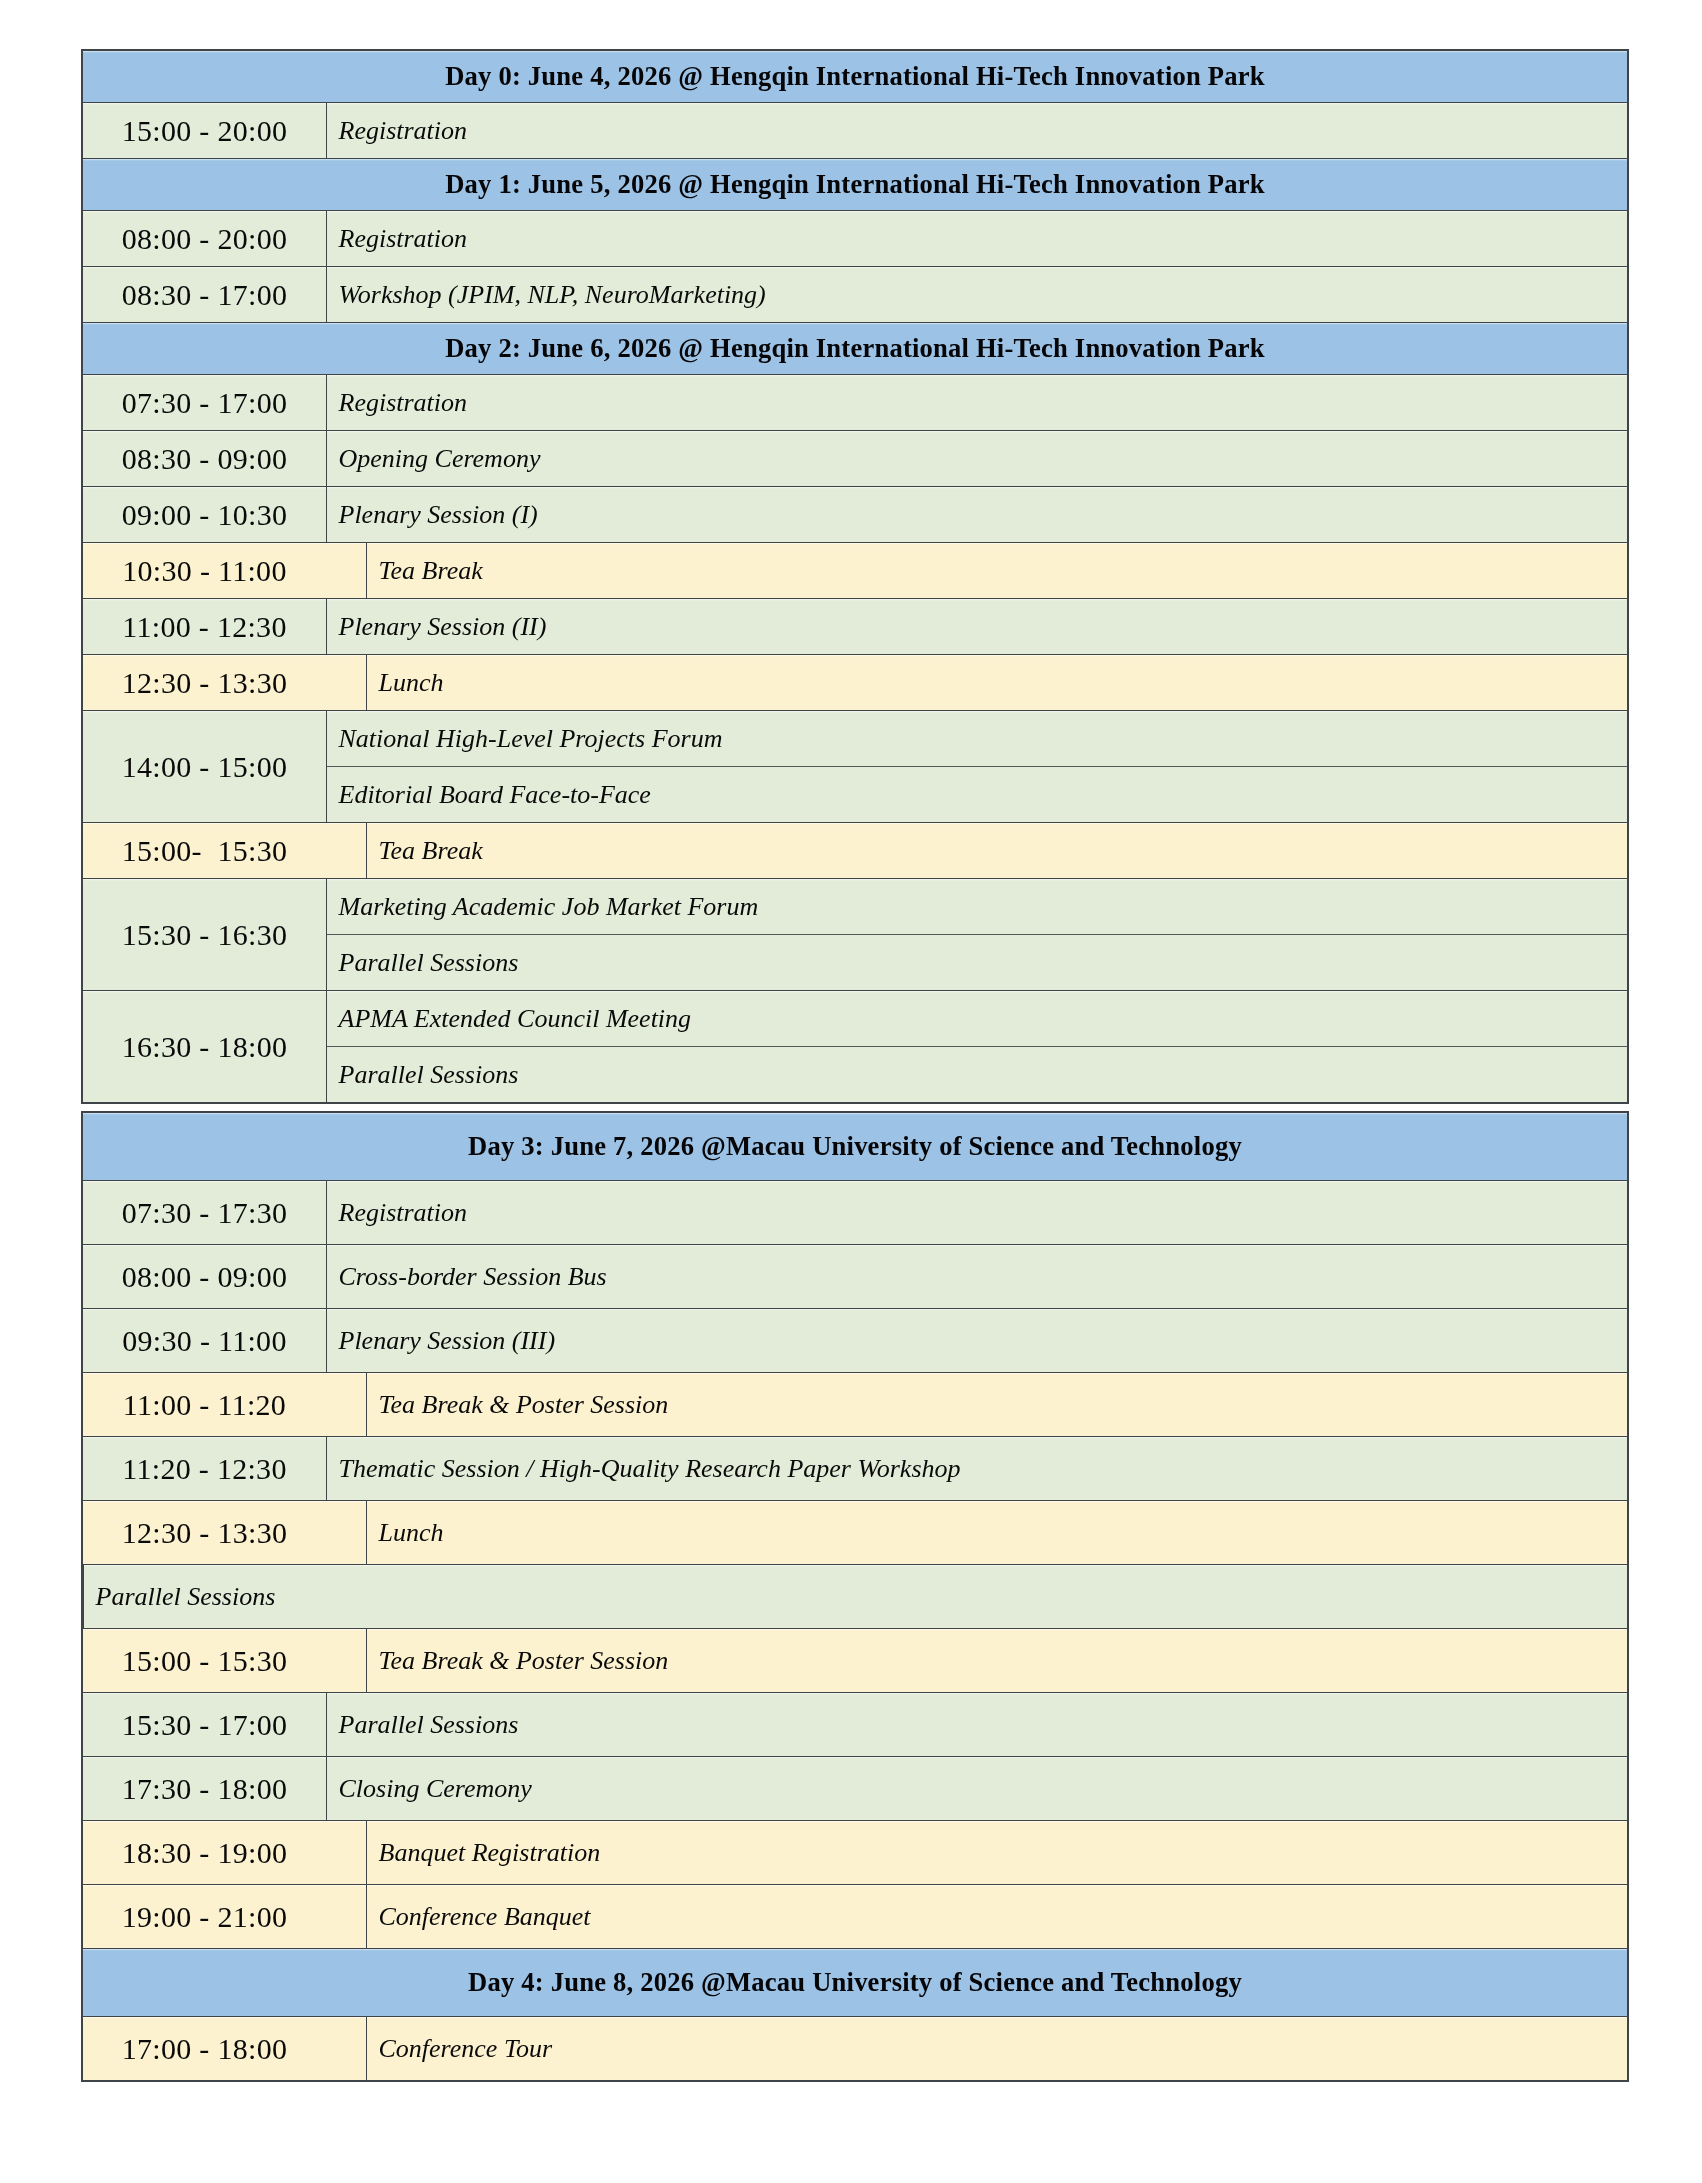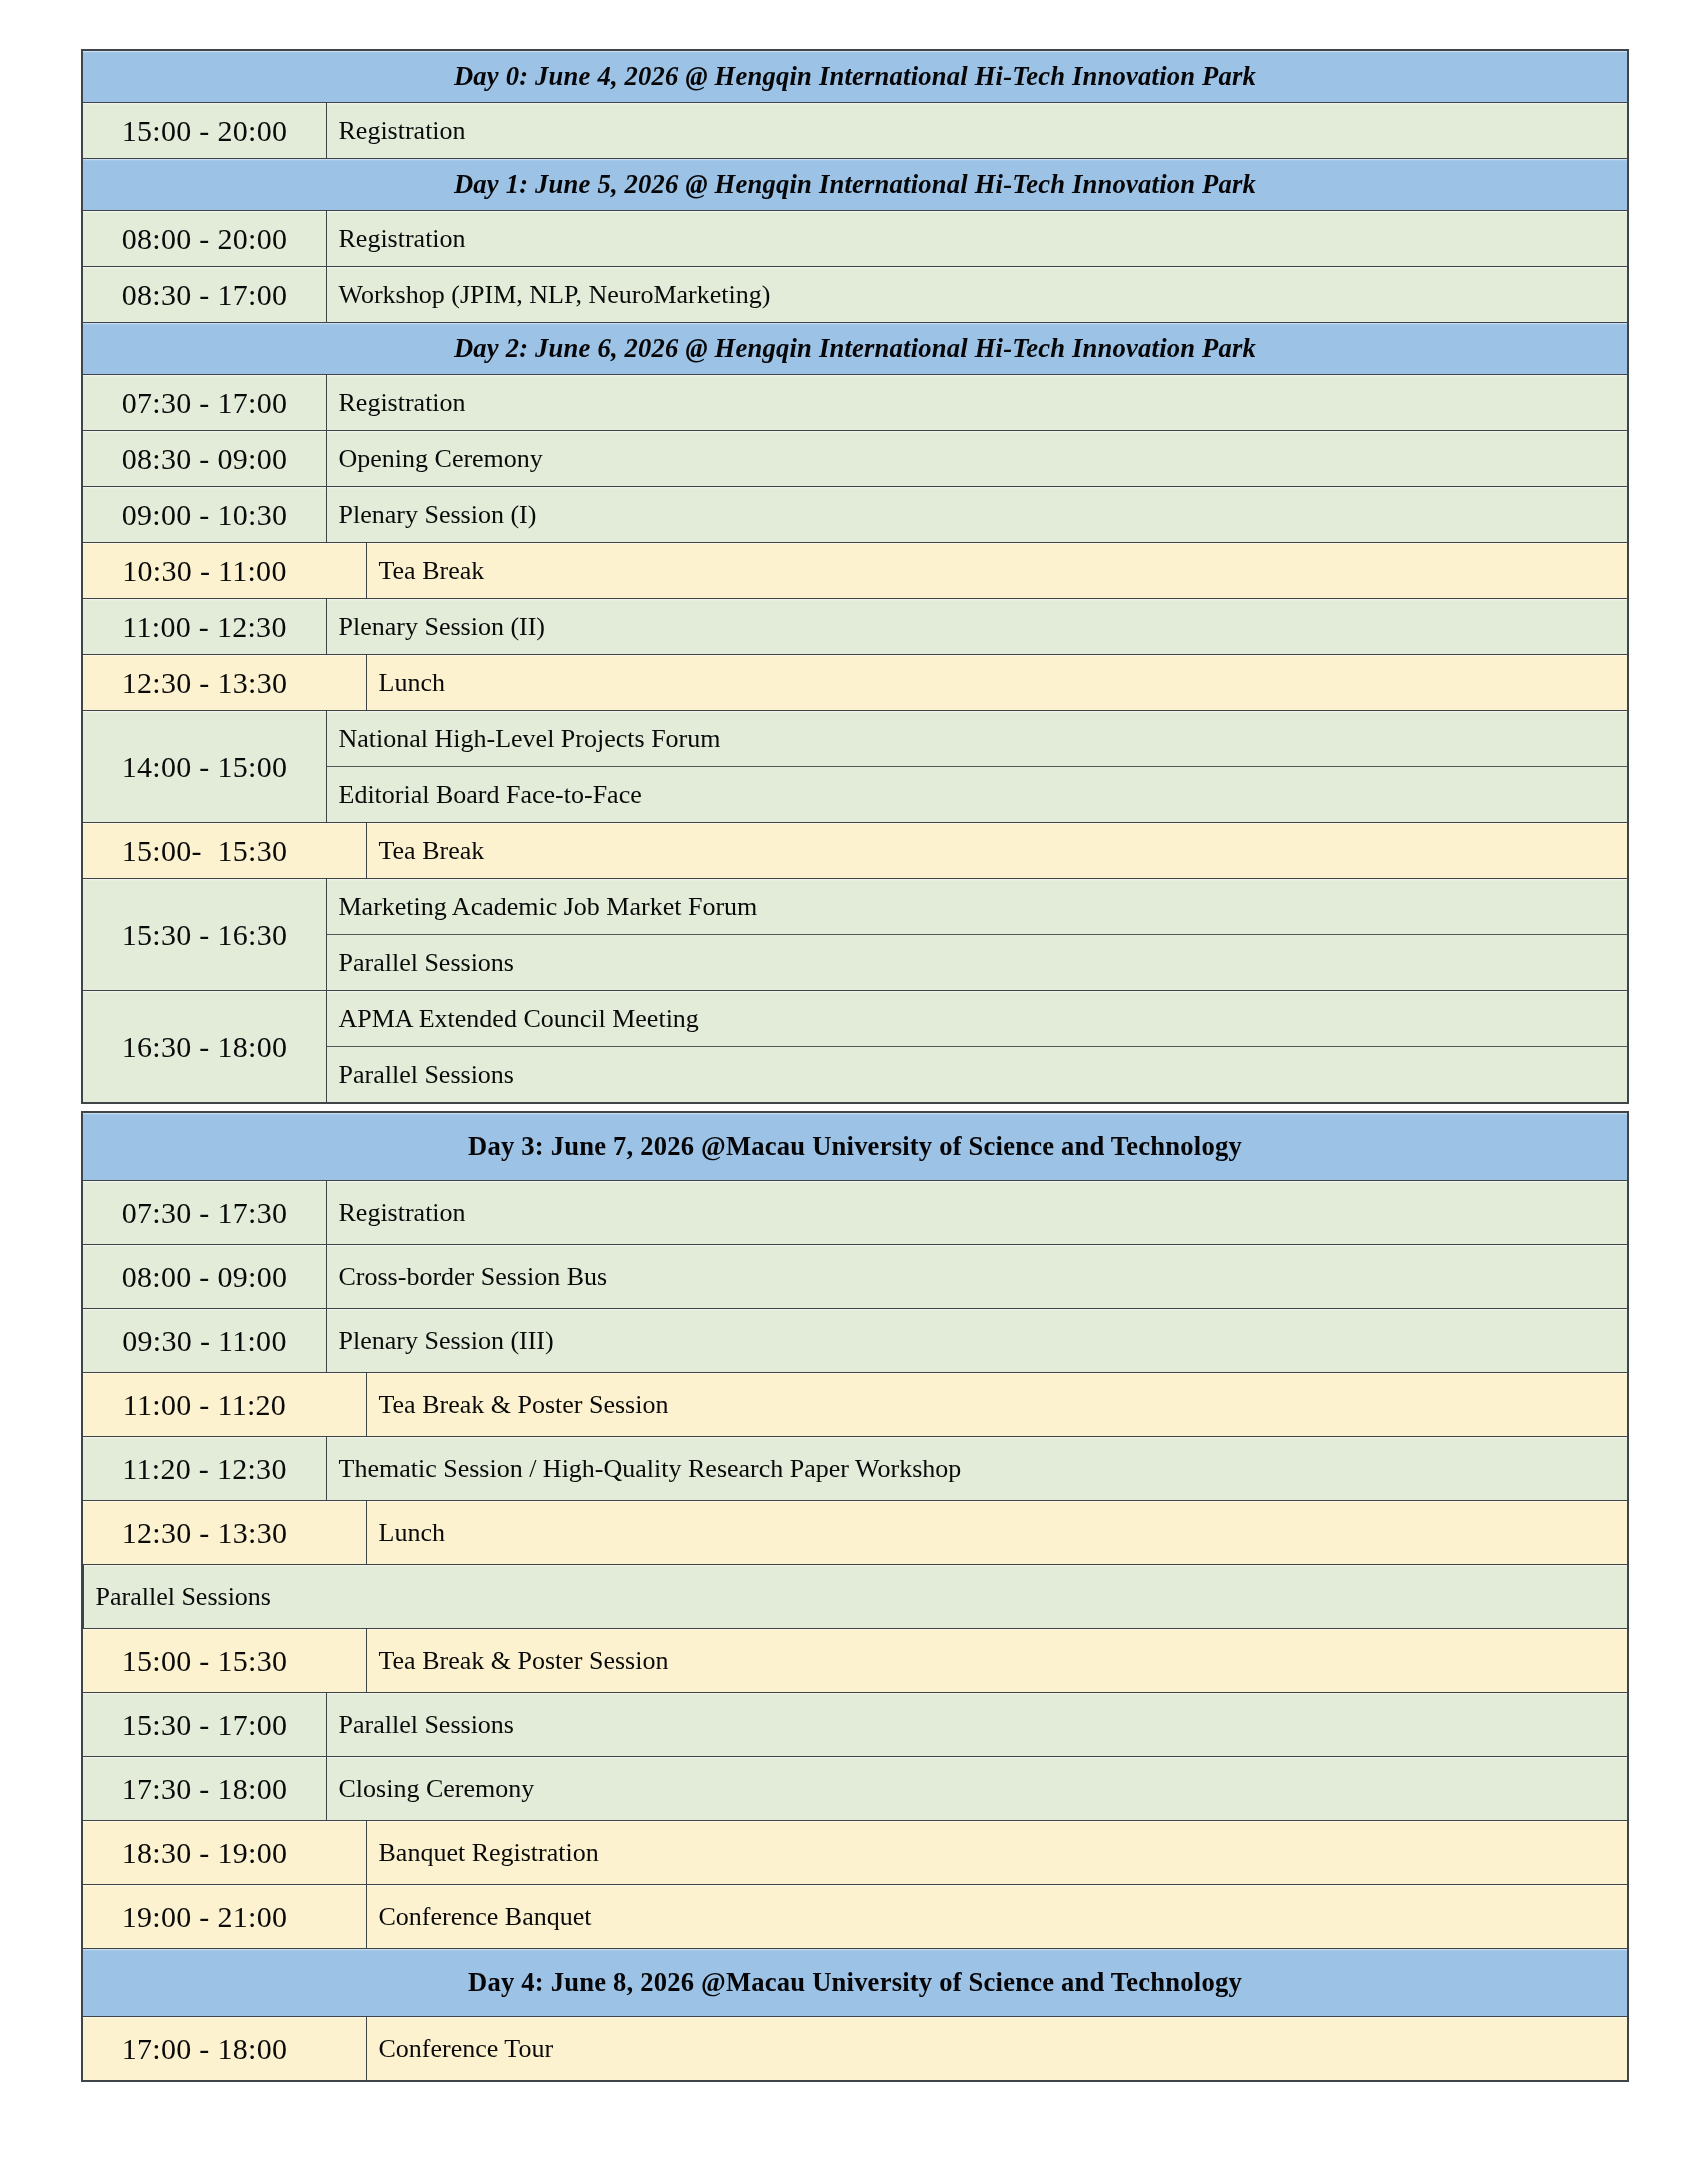--- a/index.html
+++ b/index.html
@@ -32,21 +32,21 @@
     box-shadow: inset 0 1.3px 0 rgba(255,255,255,0.45);
   }
   .trow:last-child { border-bottom: 0; }
 
   
   .hdr {
     background: var(--blue);
     align-items: center;
     justify-content: center;
   }
-  .t1 .hdr { height: 51px; font-style: italic; }
+  .t1 .hdr { height: 51px; }
   .t2 .hdr { height: 67px; }
   .hdr span {
     font-weight: bold;
     font-size: 26.6px;
     letter-spacing: 0.2px;
     color: #060608;
     white-space: pre;
   }
 
   
@@ -61,20 +61,21 @@
     justify-content: center;
     font-size: 30px;
     letter-spacing: 0.3px;
     white-space: pre;
   }
   .desc {
     flex: 1;
     display: flex;
     flex-direction: column;
     border-left: 1.8px solid var(--border);
+    font-style: italic;
   }
   .event {
     flex: 1;
     display: flex;
     align-items: center;
     padding-left: 11.5px;
     font-size: 26px;
     white-space: pre;
   }
   .event + .event { border-top: 1.8px solid var(--subborder); }

